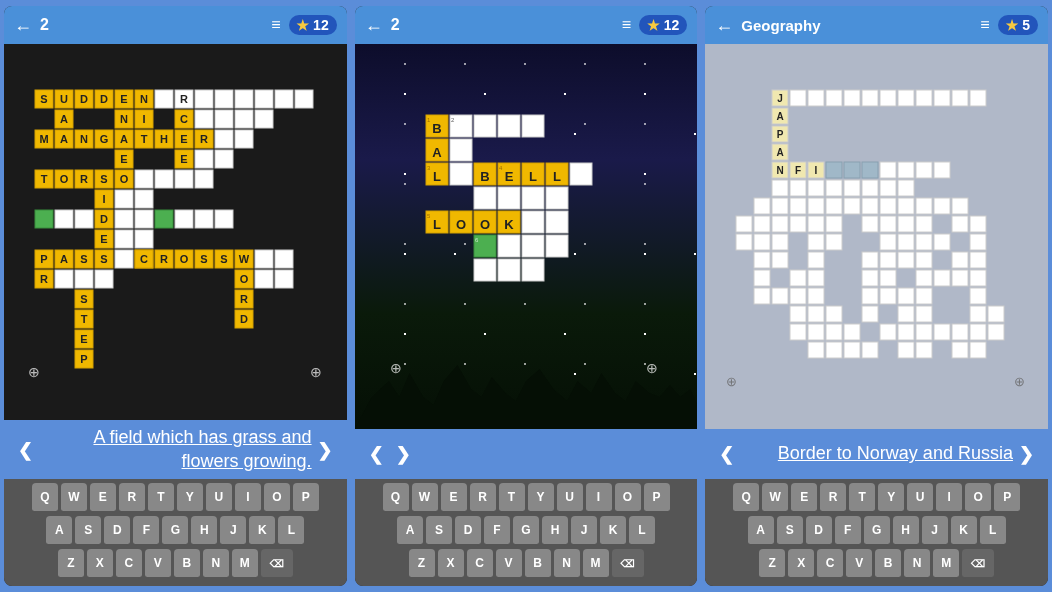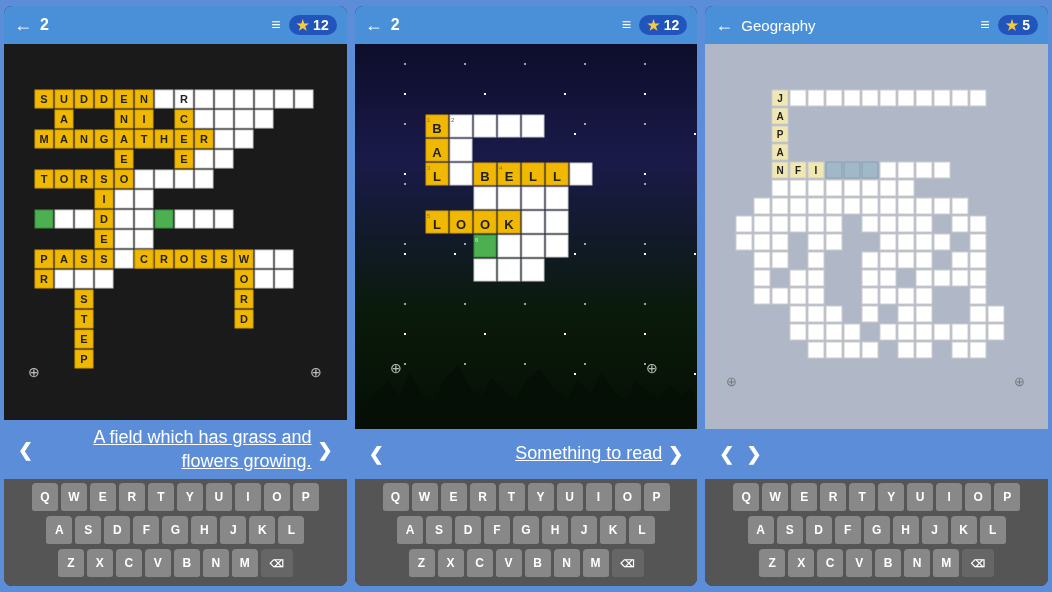--- a/index.html
+++ b/index.html
@@ -160,21 +160,21 @@
 
     
     .xw-grid {
       position: relative;
       z-index: 2;
     }
 
     
     .geo-title {
       font-size: 15px;
-      font-weight: normal;
+      font-weight: bold;
       color: white;
     }
 
     
     .geo-bg {
       background: #b0b8c8;
       position: absolute;
       top: 0; left: 0; right: 0; bottom: 0;
     }
   </style>
@@ -507,21 +507,20 @@
         <rect x="136" y="164" width="22" height="22" fill="white" stroke="#ccc"></rect>
 
         <text x="4" y="278" font-size="14" fill="white" opacity="0.7">⊕</text>
         <text x="260" y="278" font-size="14" fill="white" opacity="0.7">⊕</text>
       </svg>
     </div>
   </div>
 
   <div class="clue-bar">
     <span class="clue-nav-btn">❮</span>
-    <span class="clue-text">Something to read</span>
     <span class="clue-nav-btn">❯</span>
   </div>
 
   <div class="keyboard">
     <div class="key-row">
       <div class="key">Q</div>
       <div class="key">W</div>
       <div class="key">E</div>
       <div class="key">R</div>
       <div class="key">T</div>
@@ -721,20 +720,21 @@
           <rect x="238" y="252" width="16" height="16" fill="white" stroke="#ccc"></rect>
         </g>
         <text x="4" y="306" font-size="13" fill="#666" opacity="0.8">⊕</text>
         <text x="292" y="306" font-size="13" fill="#666" opacity="0.8">⊕</text>
       </svg>
     </div>
   </div>
 
   <div class="clue-bar">
     <span class="clue-nav-btn">❮</span>
+    <span class="clue-text">Border to Norway and Russia</span>
     <span class="clue-nav-btn">❯</span>
   </div>
 
   <div class="keyboard">
     <div class="key-row">
       <div class="key">Q</div>
       <div class="key">W</div>
       <div class="key">E</div>
       <div class="key">R</div>
       <div class="key">T</div>

